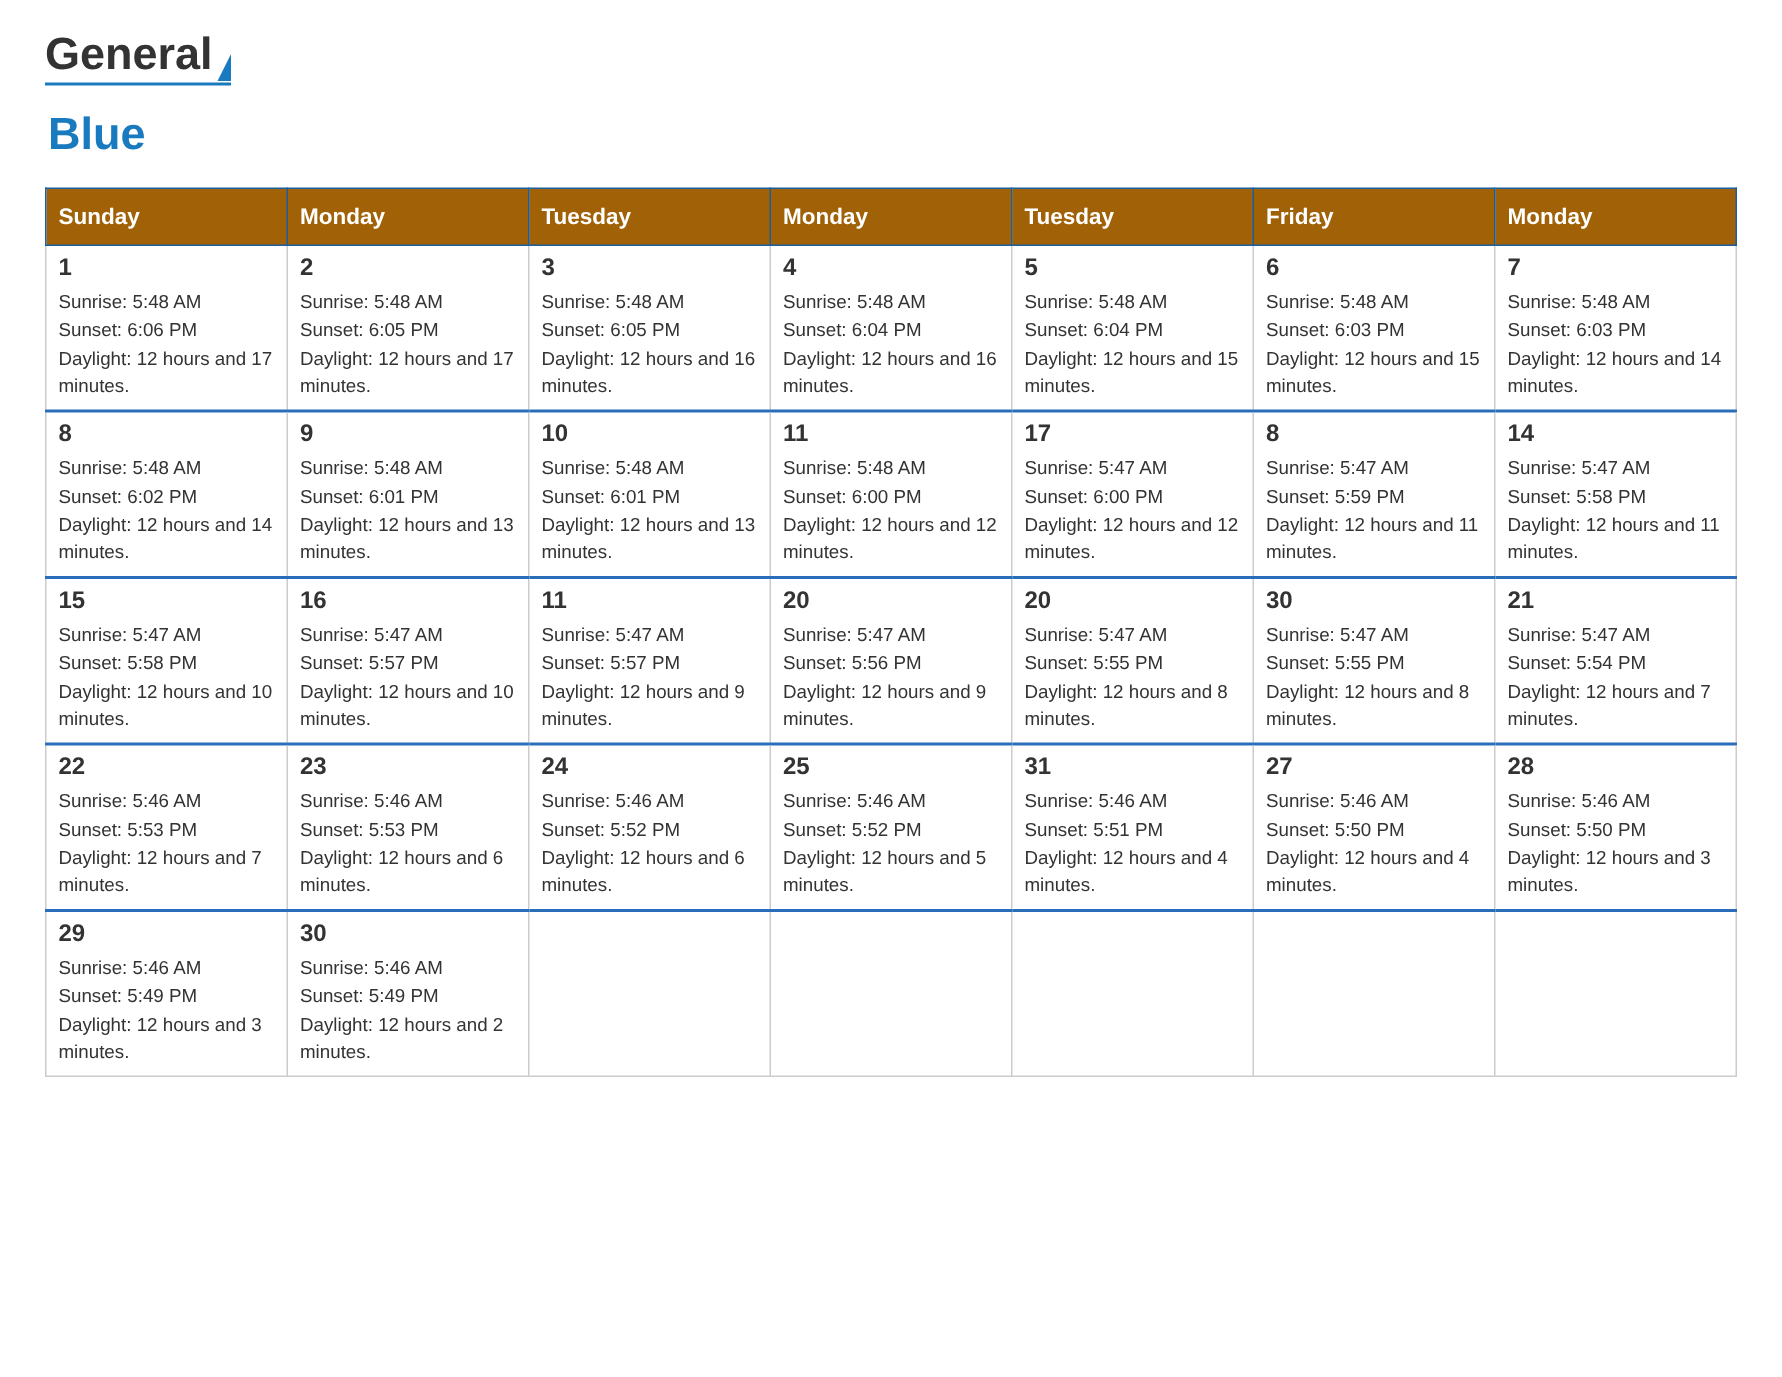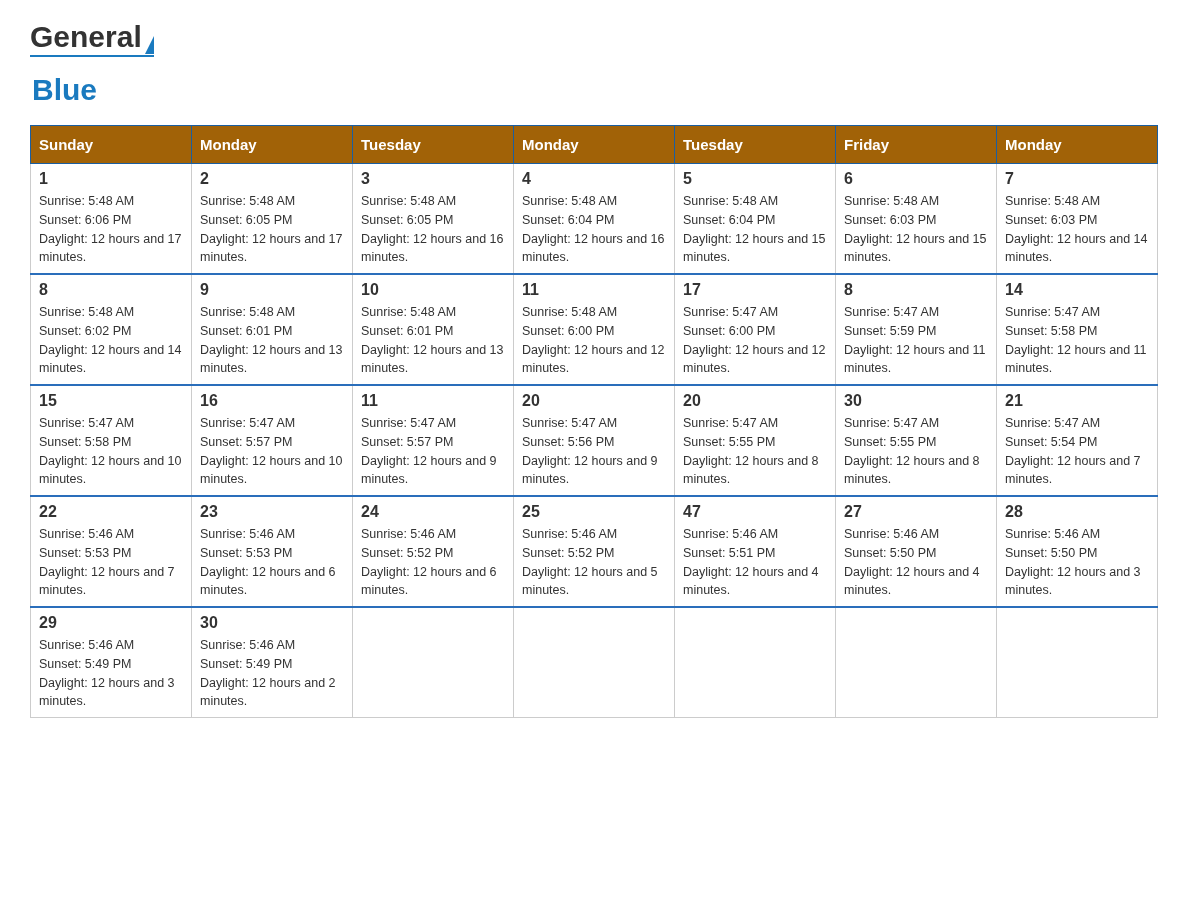--- a/index.html
+++ b/index.html
@@ -222,21 +222,21 @@
         </td>
         <td>
           <span class="day-num">24</span>
           <span class="day-info">Sunrise: 5:46 AM<br>Sunset: 5:52 PM<br>Daylight: 12 hours and 6 minutes.</span>
         </td>
         <td>
           <span class="day-num">25</span>
           <span class="day-info">Sunrise: 5:46 AM<br>Sunset: 5:52 PM<br>Daylight: 12 hours and 5 minutes.</span>
         </td>
         <td>
-          <span class="day-num">47</span>
+          <span class="day-num">31</span>
           <span class="day-info">Sunrise: 5:46 AM<br>Sunset: 5:51 PM<br>Daylight: 12 hours and 4 minutes.</span>
         </td>
         <td>
           <span class="day-num">27</span>
           <span class="day-info">Sunrise: 5:46 AM<br>Sunset: 5:50 PM<br>Daylight: 12 hours and 4 minutes.</span>
         </td>
         <td>
           <span class="day-num">28</span>
           <span class="day-info">Sunrise: 5:46 AM<br>Sunset: 5:50 PM<br>Daylight: 12 hours and 3 minutes.</span>
         </td>

